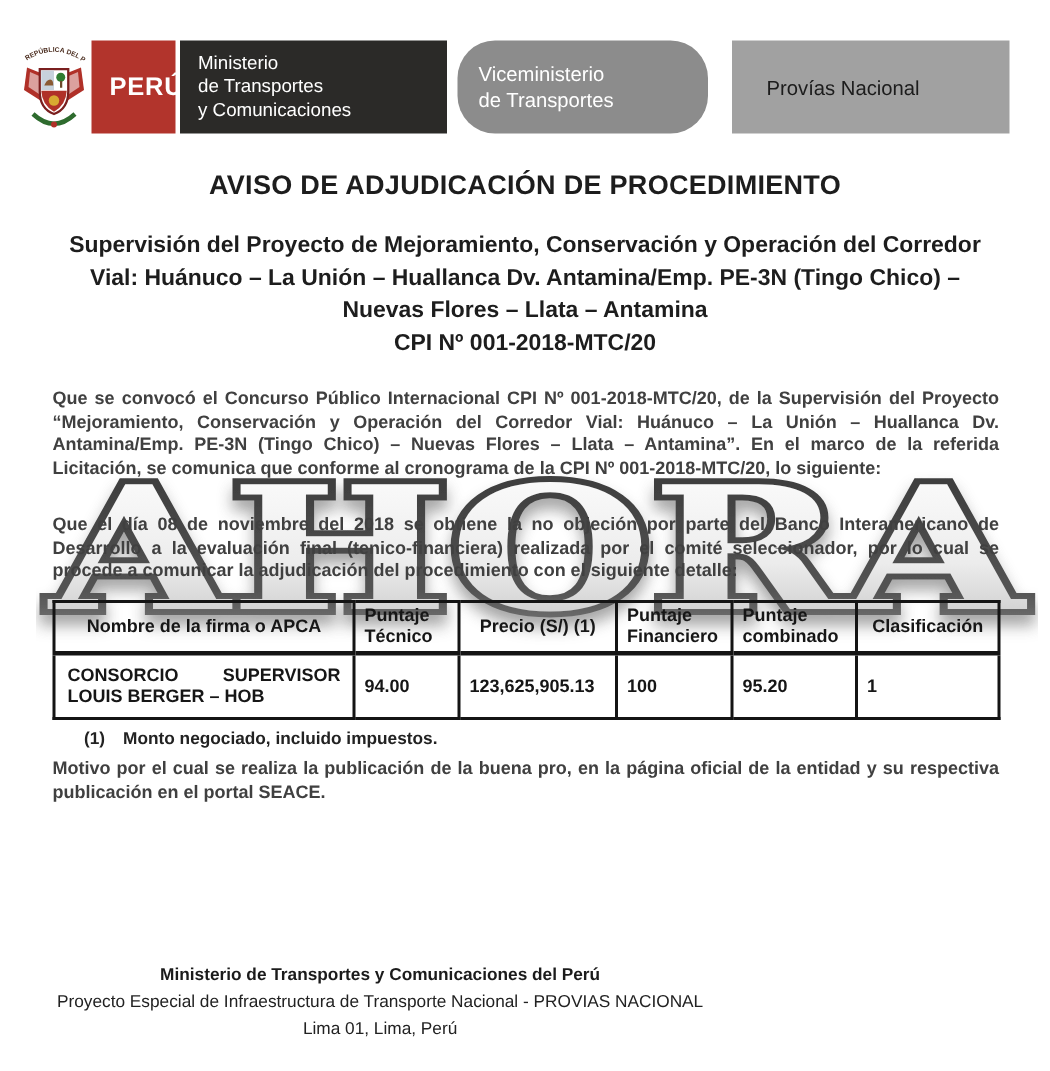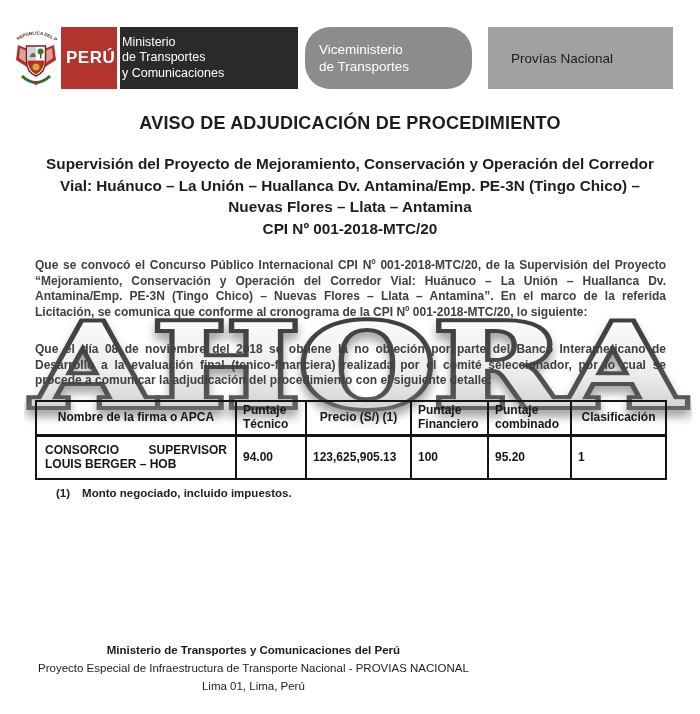--- a/index.html
+++ b/index.html
@@ -4,23 +4,23 @@
 <style>
   html,body{margin:0;padding:0;background:#ffffff;}
   .page{
     position:relative;width:700px;height:714px;background:#ffffff;overflow:hidden;
     font-family:"Liberation Sans",sans-serif;color:var(--ink,#1d1d1d);
   }
   
   .escudo{position:absolute;left:13px;top:24px;width:46px;height:68px;}
   .hbox{position:absolute;top:27px;height:62px;display:flex;flex-direction:column;justify-content:center;box-sizing:border-box;}
   .box-peru{left:61px;width:56px;background:var(--peru-red,#b2342c);color:#fff;
-    font-size:17px;font-weight:700;letter-spacing:.5px;padding-left:5px;}
+    font-size:17px;font-weight:700;letter-spacing:.5px;padding-left:12px;}
   .box-mtc{left:120px;width:178px;background:var(--ministry-dark,#2b2a28);color:#fff;
-    font-size:12.5px;font-weight:400;line-height:15.5px;padding-left:2px;justify-content:center;}
+    font-size:12.5px;font-weight:400;line-height:15.5px;padding-left:12px;justify-content:center;}
   .box-vice{left:305px;width:167px;background:var(--vice-gray,#8c8c8c);color:#fff;
     font-size:13.5px;line-height:17px;padding-left:14px;border-radius:25px;}
   .box-provias{left:488px;width:185px;background:var(--provias-gray,#a1a1a1);color:#1c1c1c;
     font-size:13.5px;padding-left:23px;}
   
   .content{position:absolute;inset:0;z-index:1;}
   .doc-title{position:absolute;top:113px;left:0;width:700px;text-align:center;
     font-size:18px;font-weight:700;letter-spacing:.2px;}
   .doc-subtitle{position:absolute;top:153px;left:20px;width:660px;text-align:center;
     font-size:15.3px;font-weight:700;line-height:21.5px;}
@@ -183,20 +183,21 @@
           <td class="cell-l">95.20</td>
           <td class="cell-l">1</td>
         </tr>
       </tbody>
     </table>
 
     <div class="footnote">
       <span class="fn-marker">(1)</span><span>Monto negociado, incluido impuestos.</span>
     </div>
 
+    <div class="para p3">Motivo por el cual se realiza la publicación de la buena pro, en la página oficial de la entidad y su respectiva publicación en el portal SEACE.</div>
 
     <div class="doc-footer">
       <div class="f1">Ministerio de Transportes y Comunicaciones del Perú</div>
       <div class="f2">Proyecto Especial de Infraestructura de Transporte Nacional - PROVIAS NACIONAL</div>
       <div class="f3">Lima 01, Lima, Perú</div>
     </div>
 
   </div>
 </div>
 

